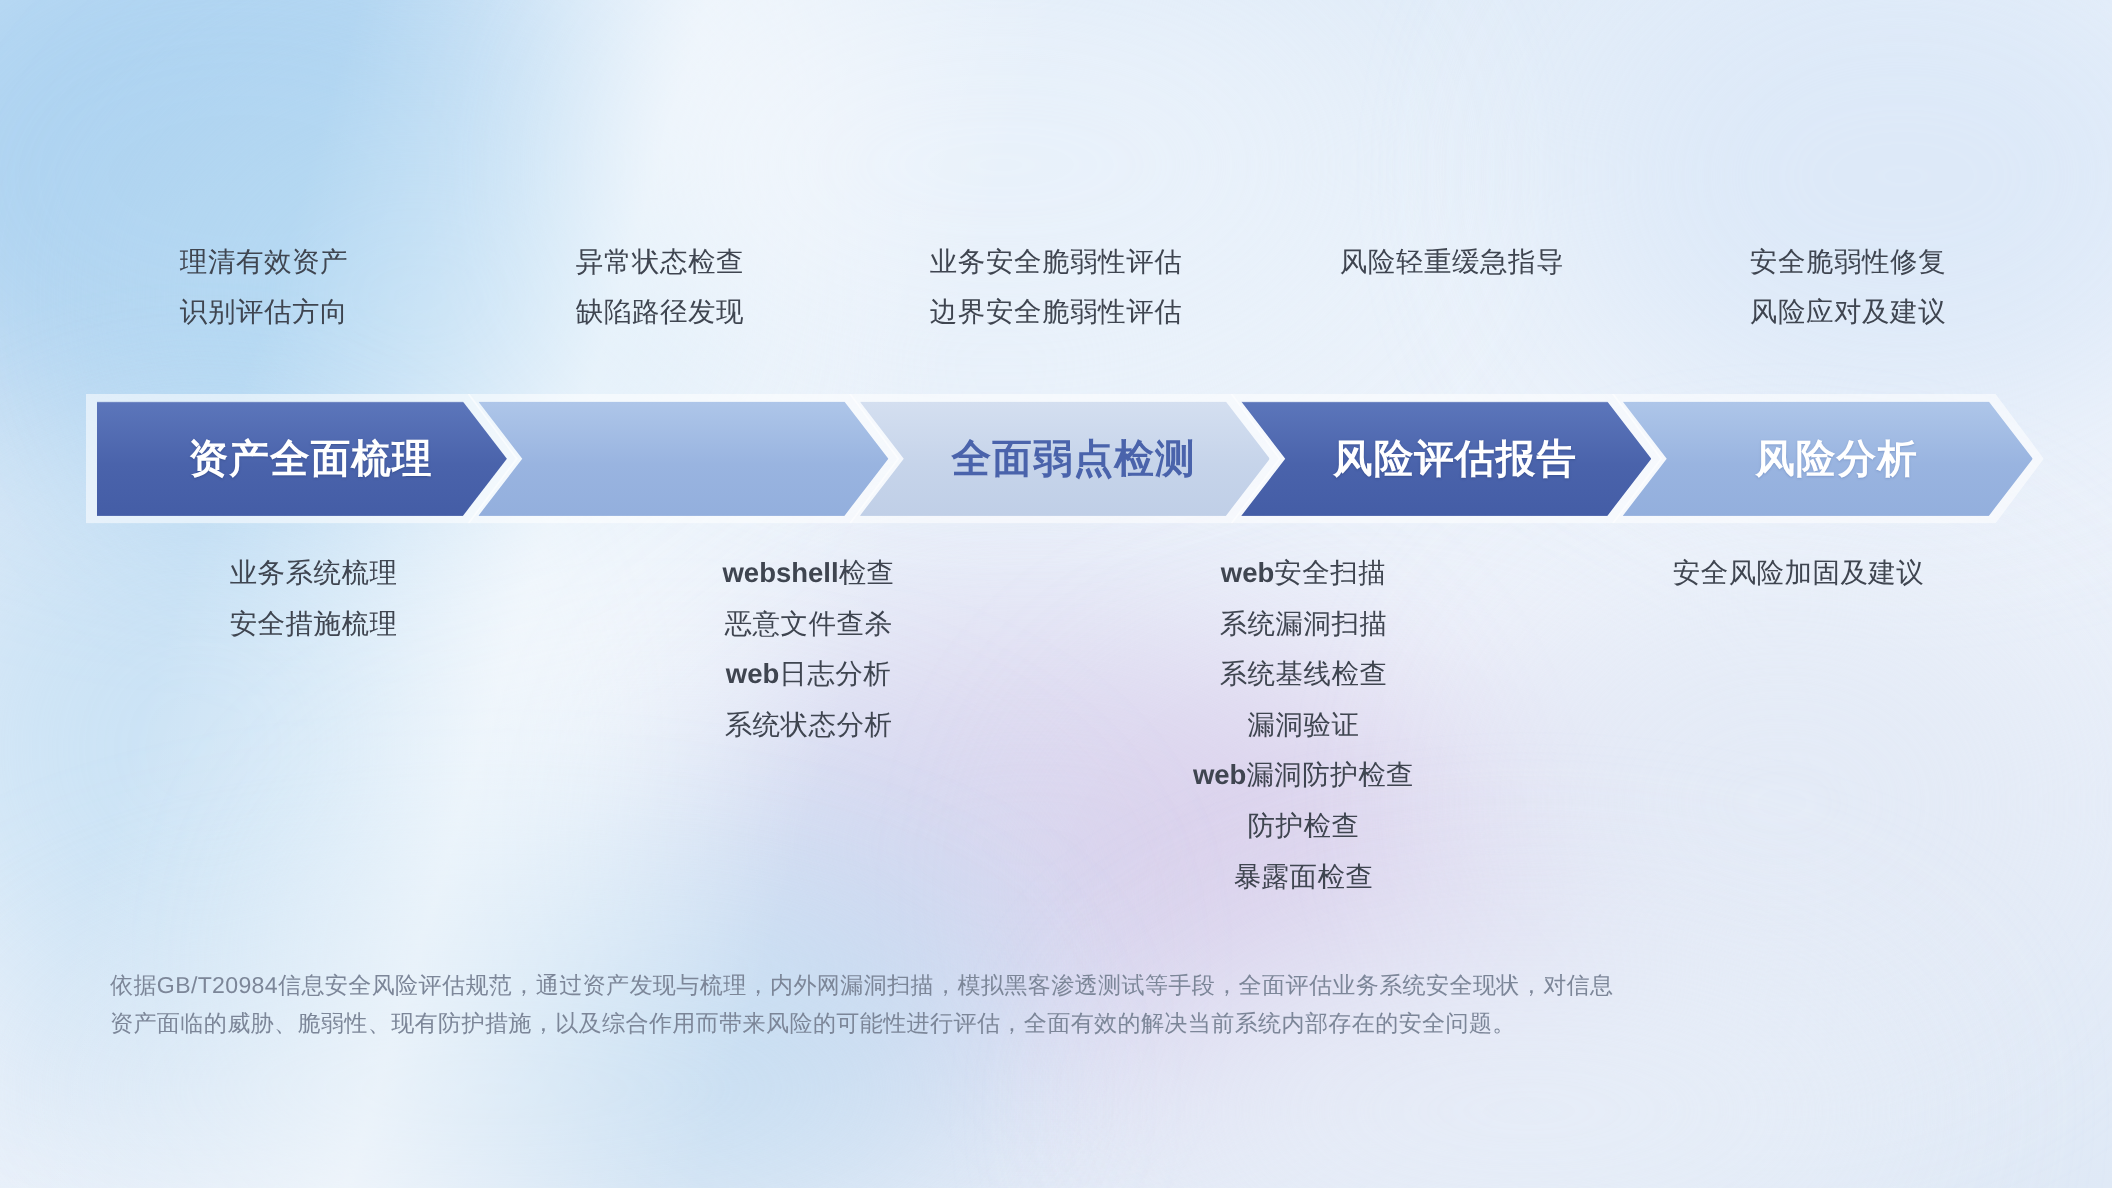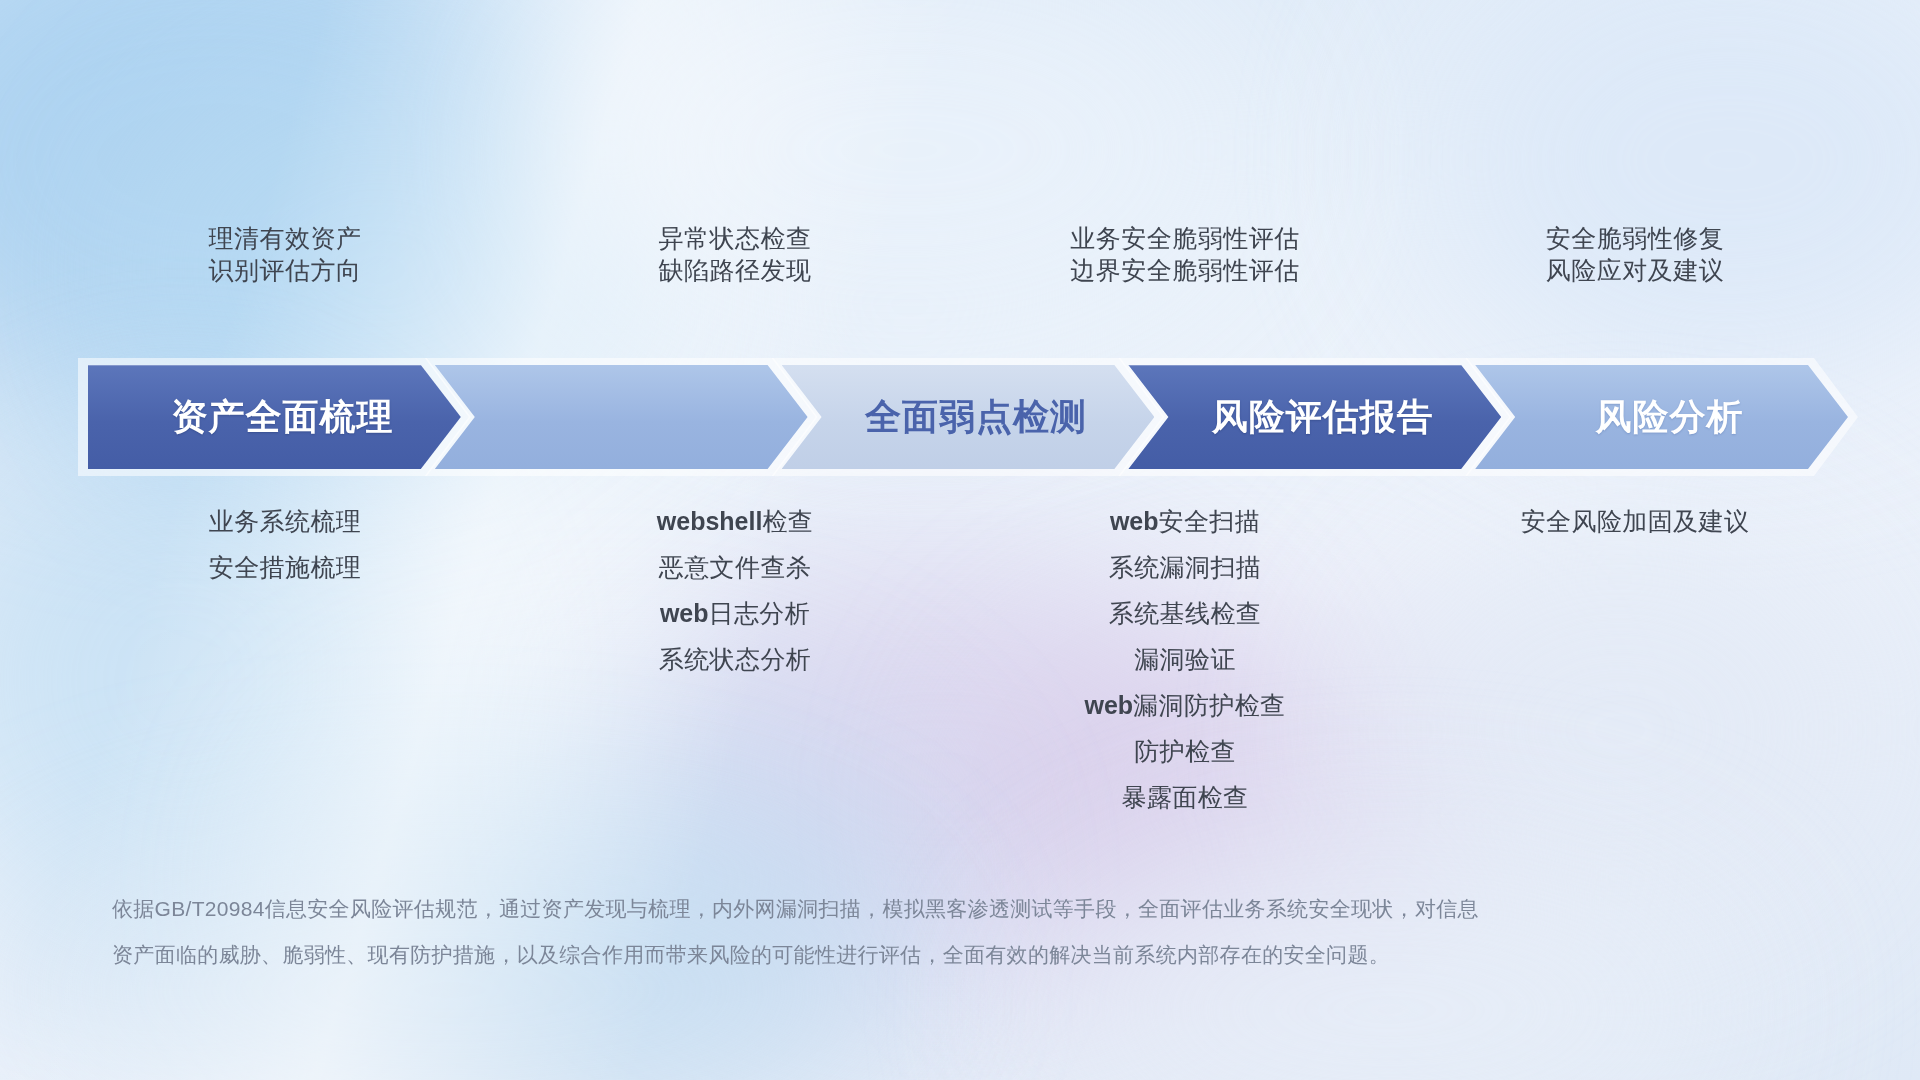--- a/index.html
+++ b/index.html
@@ -38,21 +38,21 @@
   #page{position:relative;z-index:2;width:1920px;height:1080px;}
 
   .cols{
     position:absolute;left:60px;right:60px;
     display:flex;
   }
   .col{flex:1 1 0;display:flex;flex-direction:column;align-items:center;}
 
   
   #top-labels{top:222px;}
-  #top-labels .col{}
+  #top-labels .col{gap:14px;}
   .top-item{
     font-size:25px;color:#3f4550;letter-spacing:.5px;white-space:nowrap;
     line-height:1.28;
   }
 
   
   #band{
     position:absolute;left:88px;top:365px;width:1760px;height:104px;
     display:flex;
   }
@@ -105,21 +105,21 @@
   .bot-item{
     font-size:25px;color:#3f4550;letter-spacing:.4px;white-space:nowrap;line-height:1.2;
   }
   .bot-item .lat{font-weight:bold;letter-spacing:0;}
 
   
   #footer{
     position:absolute;left:100px;top:880px;width:1520px;
     font-size:21px;line-height:1.62;color:#7c8698;letter-spacing:.3px;
   }
-  #footer p{margin:12px;}
+  #footer p{margin:0;}
 </style>
 </head>
 <body>
 
 <div id="bg">
   <div class="bg-base"></div>
   <div class="blob b1"></div>
   <div class="blob b2"></div>
   <div class="blob b3"></div>
   <div class="blob b4"></div>
@@ -142,20 +142,23 @@
       </div>
       <div class="col">
         <div class="top-item">异常状态检查</div>
         <div class="top-item">缺陷路径发现</div>
       </div>
       <div class="col">
         <div class="top-item">业务安全脆弱性评估</div>
         <div class="top-item">边界安全脆弱性评估</div>
       </div>
       <div class="col">
+        <div class="top-item">风险轻重缓急指导</div>
+      </div>
+      <div class="col">
         <div class="top-item">安全脆弱性修复</div>
         <div class="top-item">风险应对及建议</div>
       </div>
     </div>
 
   <div id="band">
       <div class="chev tone-dark first">
         <div class="halo"></div>
         <div class="shape"></div>
         <div class="label">资产全面梳理</div>

